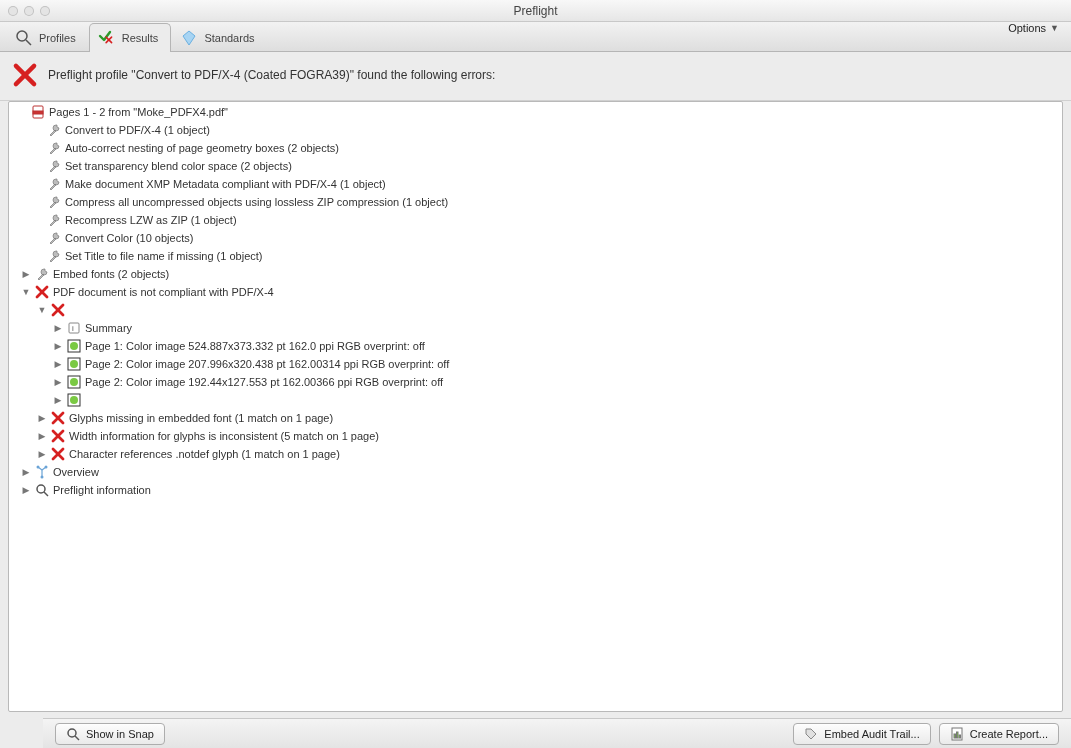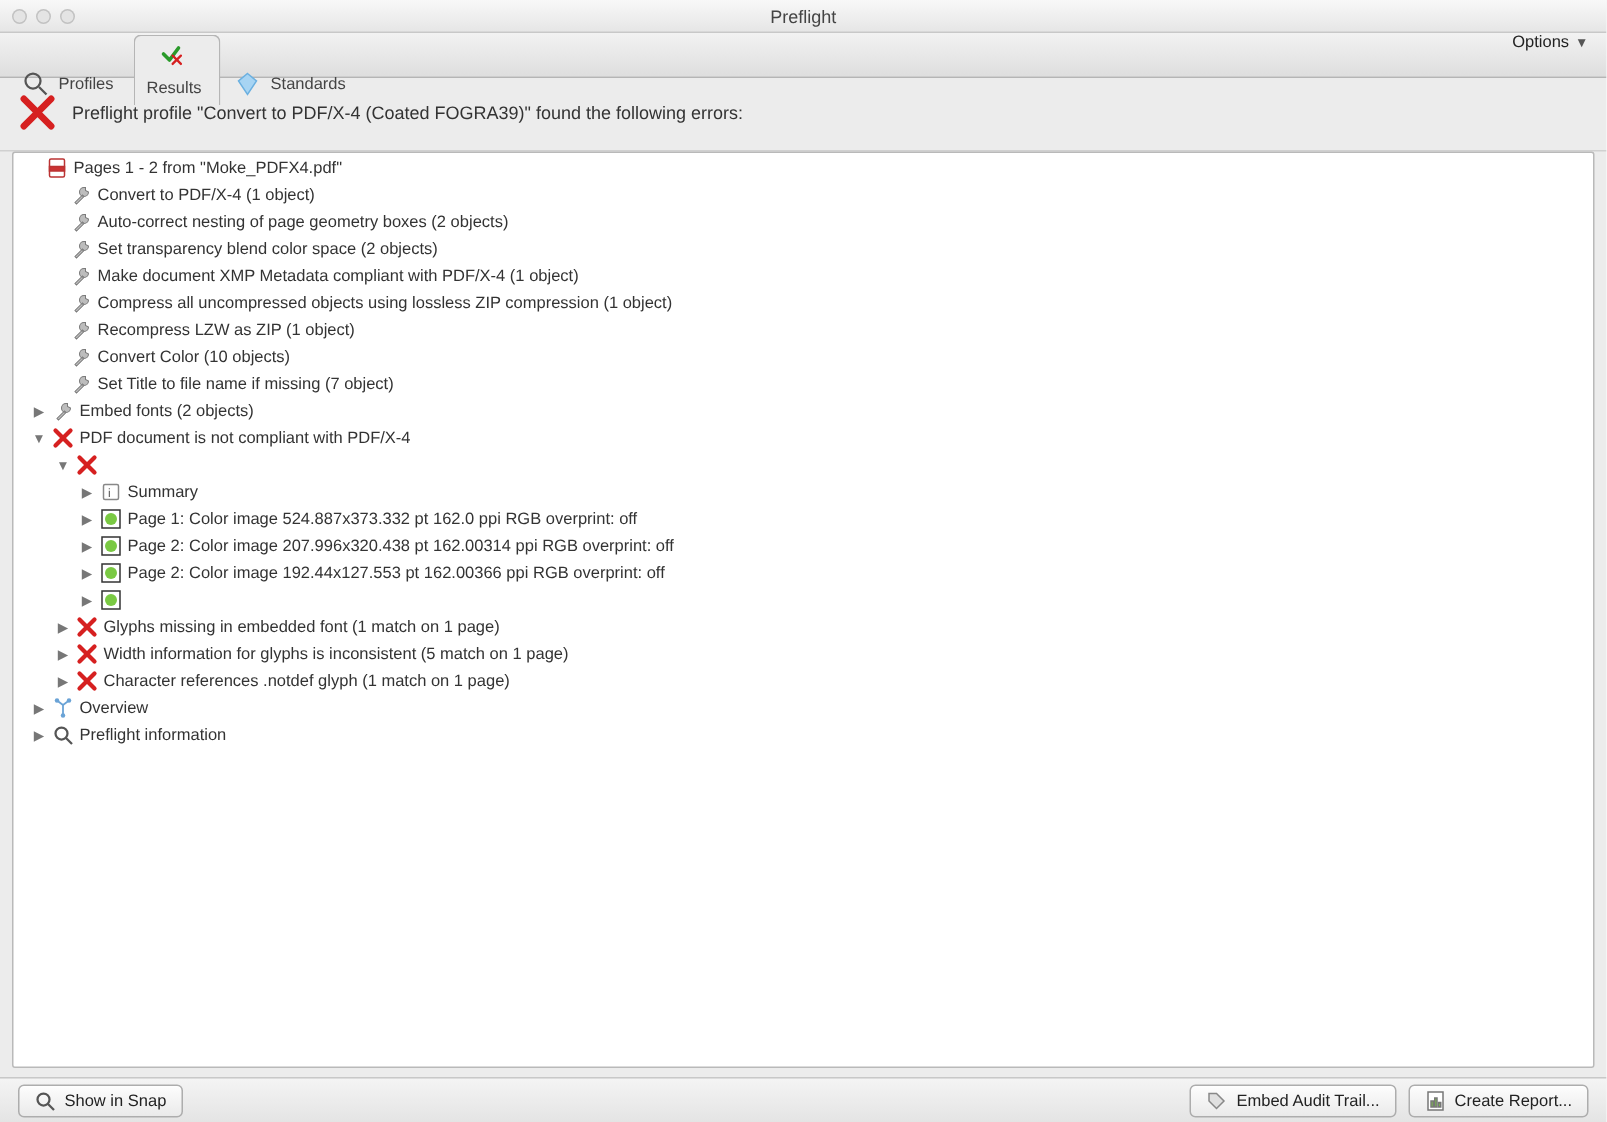--- a/index.html
+++ b/index.html
@@ -62,21 +62,20 @@
   border-bottom: none;
   border-radius: 5px 5px 0 0;
   cursor: pointer;
   color: #444;
   position: relative;
   top: 1px;
 }
 .tab.active {
   background: #ececec;
   border-color: #b5b5b5;
-  flex-direction: column;
 }
 .tab-icon { width: 18px; height: 18px; display: inline-flex; align-items:center; justify-content:center; }
 .spacer { flex: 1; }
 .options-btn {
   display: flex;
   align-items: center;
   gap: 4px;
   padding: 0 6px;
   cursor: pointer;
   color: #222;
@@ -127,20 +126,21 @@
 .disclosure.blank { visibility: hidden; }
 .row-icon { width: 14px; height: 14px; display:inline-flex; align-items:center; justify-content:center; }
 .footer {
   height: 30px;
   border-top: 1px solid #c8c8c8;
   background: linear-gradient(#f4f4f4, #e4e4e4);
   display: flex;
   align-items: center;
   padding: 0 12px;
   gap: 8px;
+  margin-left: 43px;
 }
 .btn {
   display: inline-flex;
   align-items: center;
   gap: 6px;
   padding: 3px 10px;
   background: linear-gradient(#fdfdfd, #eaeaea);
   border: 1px solid #adadad;
   border-radius: 4px;
   cursor: pointer;
@@ -404,21 +404,21 @@
       <span>Convert Color (10 objects)</span>
     </div>
   <div class="tree-row">
       <span class="indent" style="width:16px"></span>
       <span class="disclosure blank">▶</span>
       <span class="row-icon">
         <svg width="14" height="14">
           <use href="#i-wrench"></use>
         </svg>
       </span>
-      <span>Set Title to file name if missing (7 object)</span>
+      <span>Set Title to file name if missing (1 object)</span>
     </div>
 
   <div class="tree-row">
     <span class="indent" style="width:4px"></span>
     <span class="disclosure">▶</span>
     <span class="row-icon">
         <svg width="14" height="14">
           <use href="#i-wrench"></use>
         </svg>
       </span>

